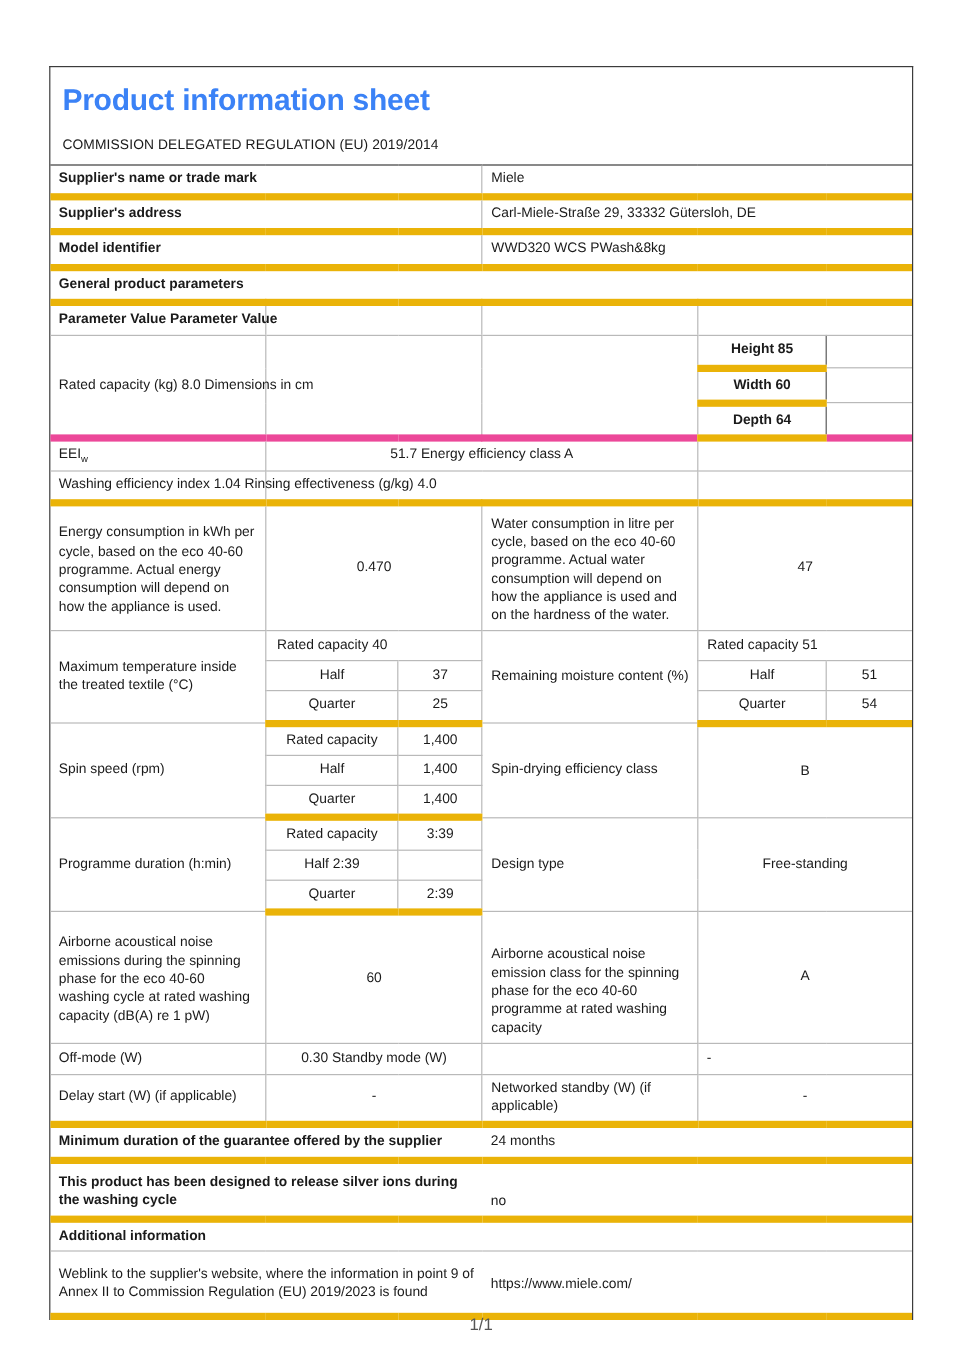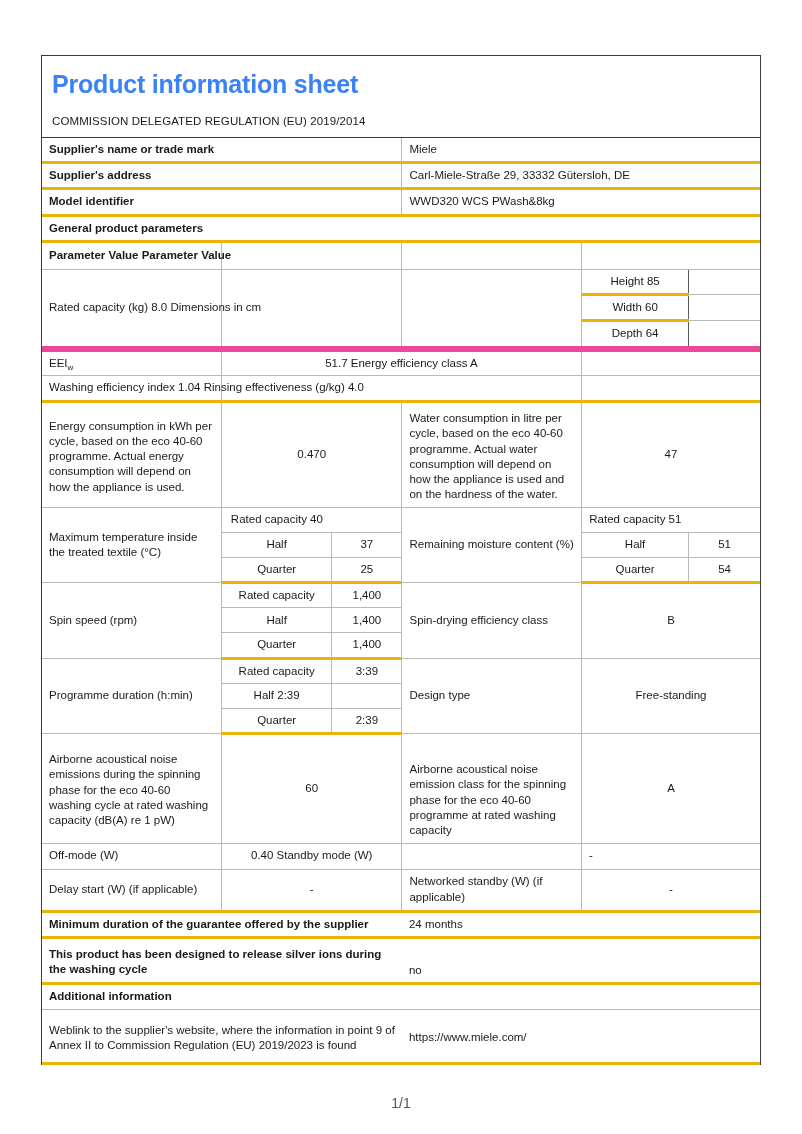--- a/index.html
+++ b/index.html
@@ -55,26 +55,26 @@
   }
   table.pis td {
     vertical-align: middle;
     padding: 4px 7px;
     line-height: 1.33;
     box-sizing: border-box;
     word-wrap: break-word;
   }
   
   .bt-dark { border-top: 1px solid #3c3c3c; }
-  .bb-dark { border-bottom: 3px solid #eab308; margin-top: 20px; }
+  .bb-dark { border-bottom: 6px solid #eab308; margin-top: 20px; }
   .bt-light { border-top: 6px solid #ec4899; }
   .bb-light { border-bottom: 1px solid #b9b9b9; }
   .br-light { border-right: 1px solid #b9b9b9; }
   .bl-light { border-left: 1px solid #b9b9b9; }
-  .br-dark { border-right: 1px solid #5a5a5a; }
+  .br-dark { border-right: 1px solid #5a5a5a; font-weight: bold; }
   .bold { font-weight: bold; }
   .ctr { text-align: center; }
   .lft { text-align: left; }
   .top { vertical-align: top; }
   .mid { vertical-align: middle; }
   sub {
     font-size: 8px;
     vertical-align: baseline;
     position: relative;
     top: 3px;
@@ -231,21 +231,21 @@
 
       <tr>
         <td class="br-light bb-light top" style="height:100px; padding-top:8px">Airborne acoustical noise emissions during the spinning phase for the eco 40-60 washing cycle at rated washing capacity (dB(A) re 1 pW)</td>
         <td class="br-light bb-light ctr mid" colspan="2">60</td>
         <td class="br-light bb-light top" style="padding-top:28px">Airborne acoustical noise emission class for the spinning phase for the eco 40-60 programme at rated washing capacity</td>
         <td class="bb-light ctr mid" colspan="2">A</td>
       </tr>
 
       <tr>
         <td class="br-light bb-light" style="height:26px">Off-mode (W)</td>
-        <td class="ctr br-light bb-light bleed" colspan="2">0.40 Standby mode (W)</td>
+        <td class="ctr br-light bb-light bleed" colspan="2">0.30 Standby mode (W)</td>
         <td class="br-light bb-light"></td>
         <td class="bb-light lft" colspan="2">-</td>
       </tr>
 
       <tr>
         <td class="br-light bb-dark" style="height:42px">Delay start (W) (if applicable)</td>
         <td class="ctr br-light bb-dark" colspan="2">-</td>
         <td class="br-light bb-dark">Networked standby (W) (if applicable)</td>
         <td class="bb-dark ctr" colspan="2">-</td>
       </tr>

